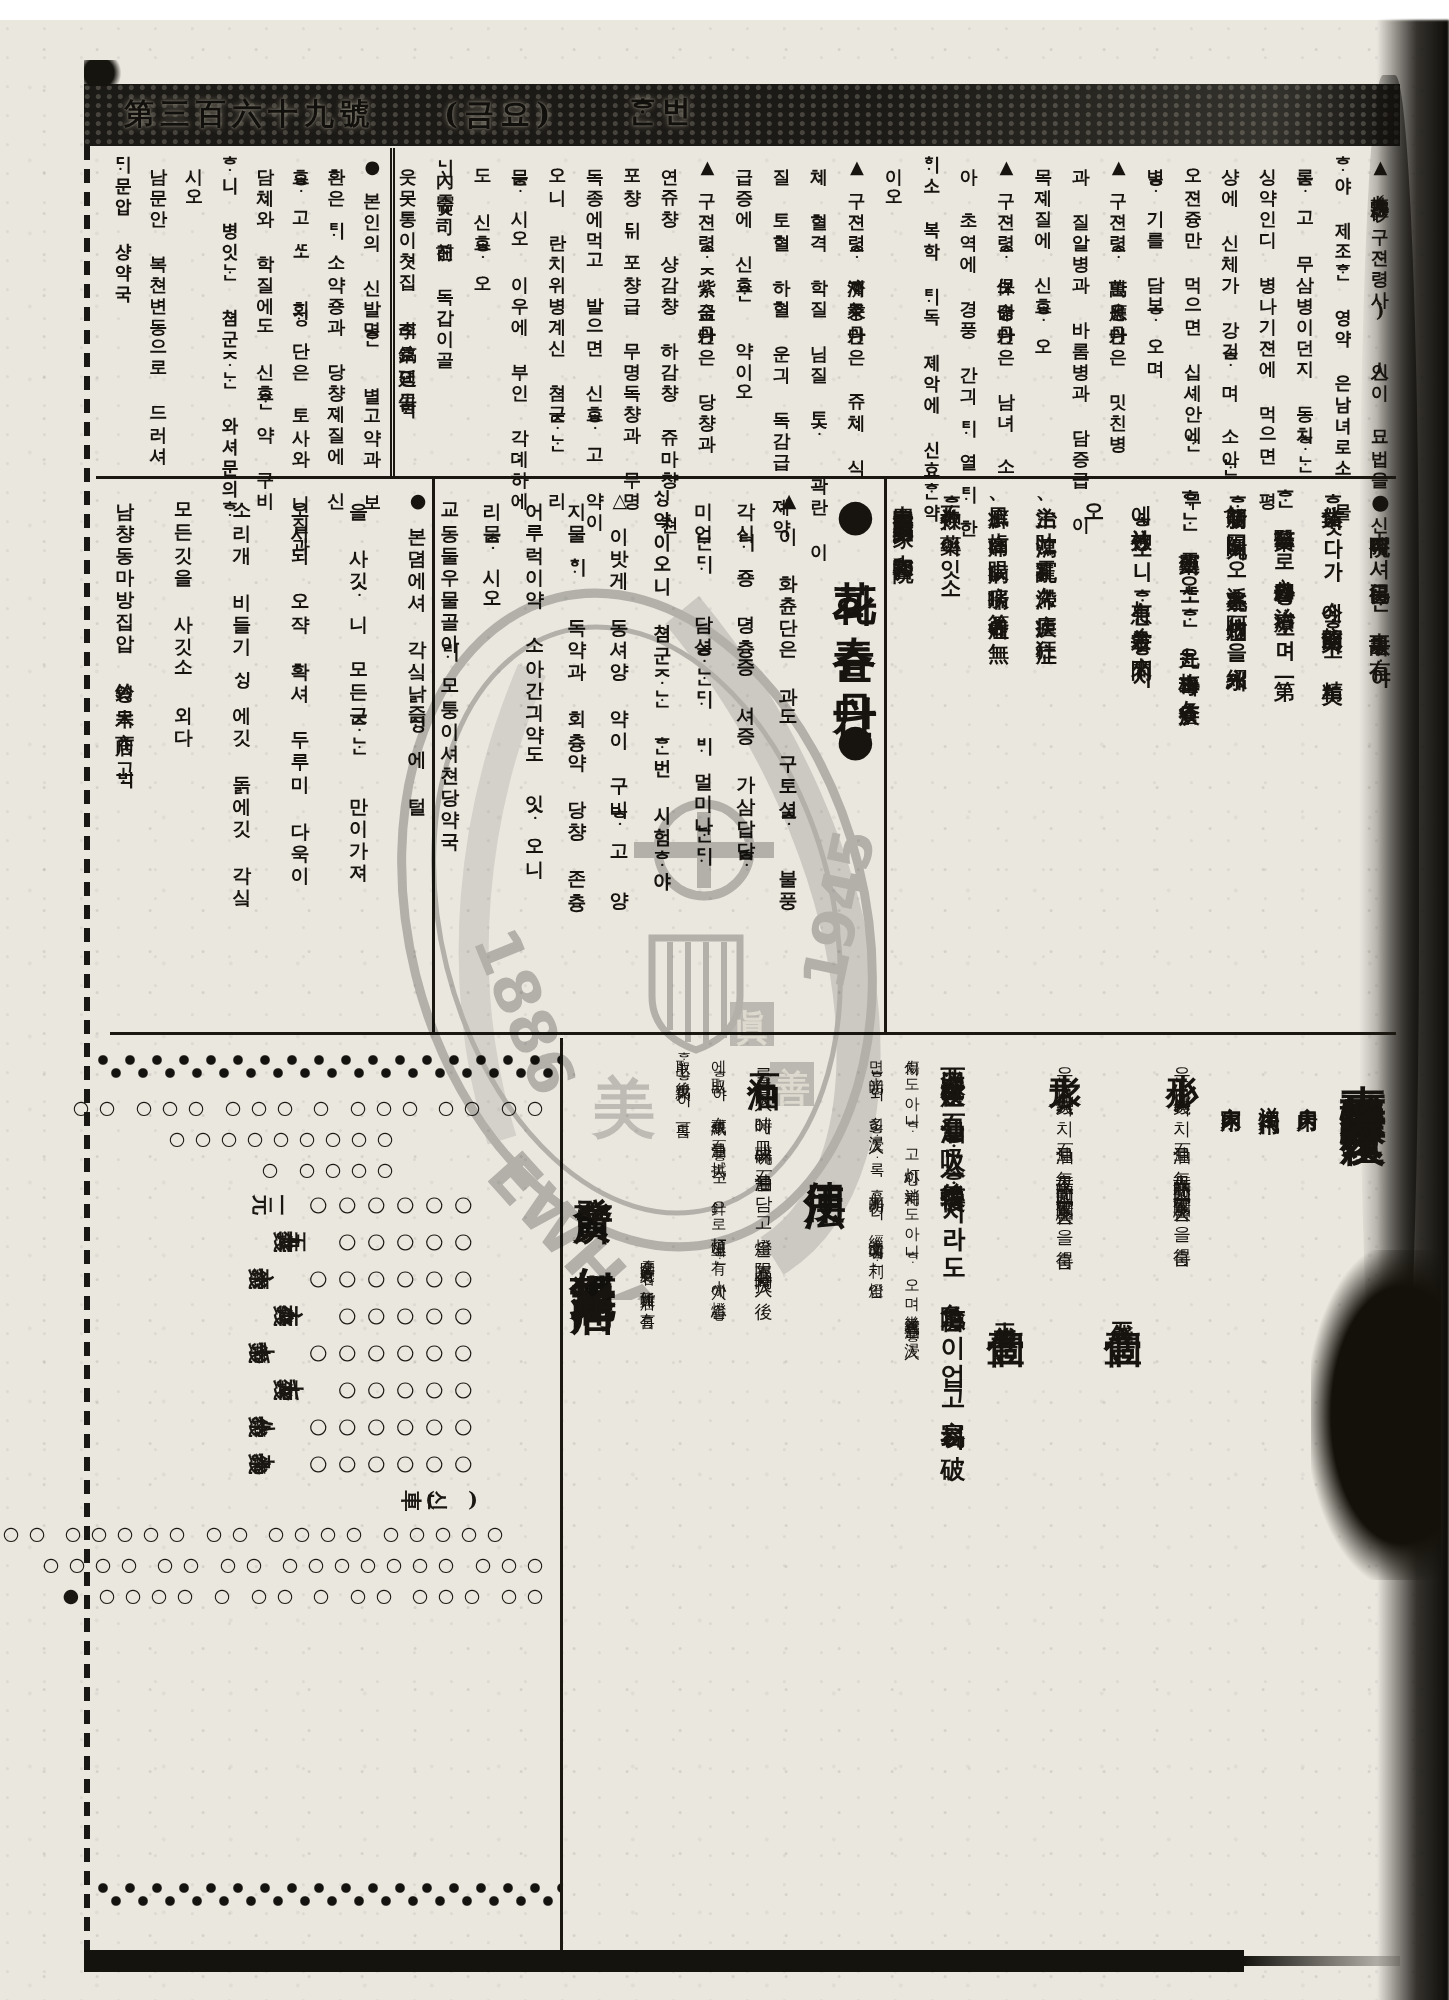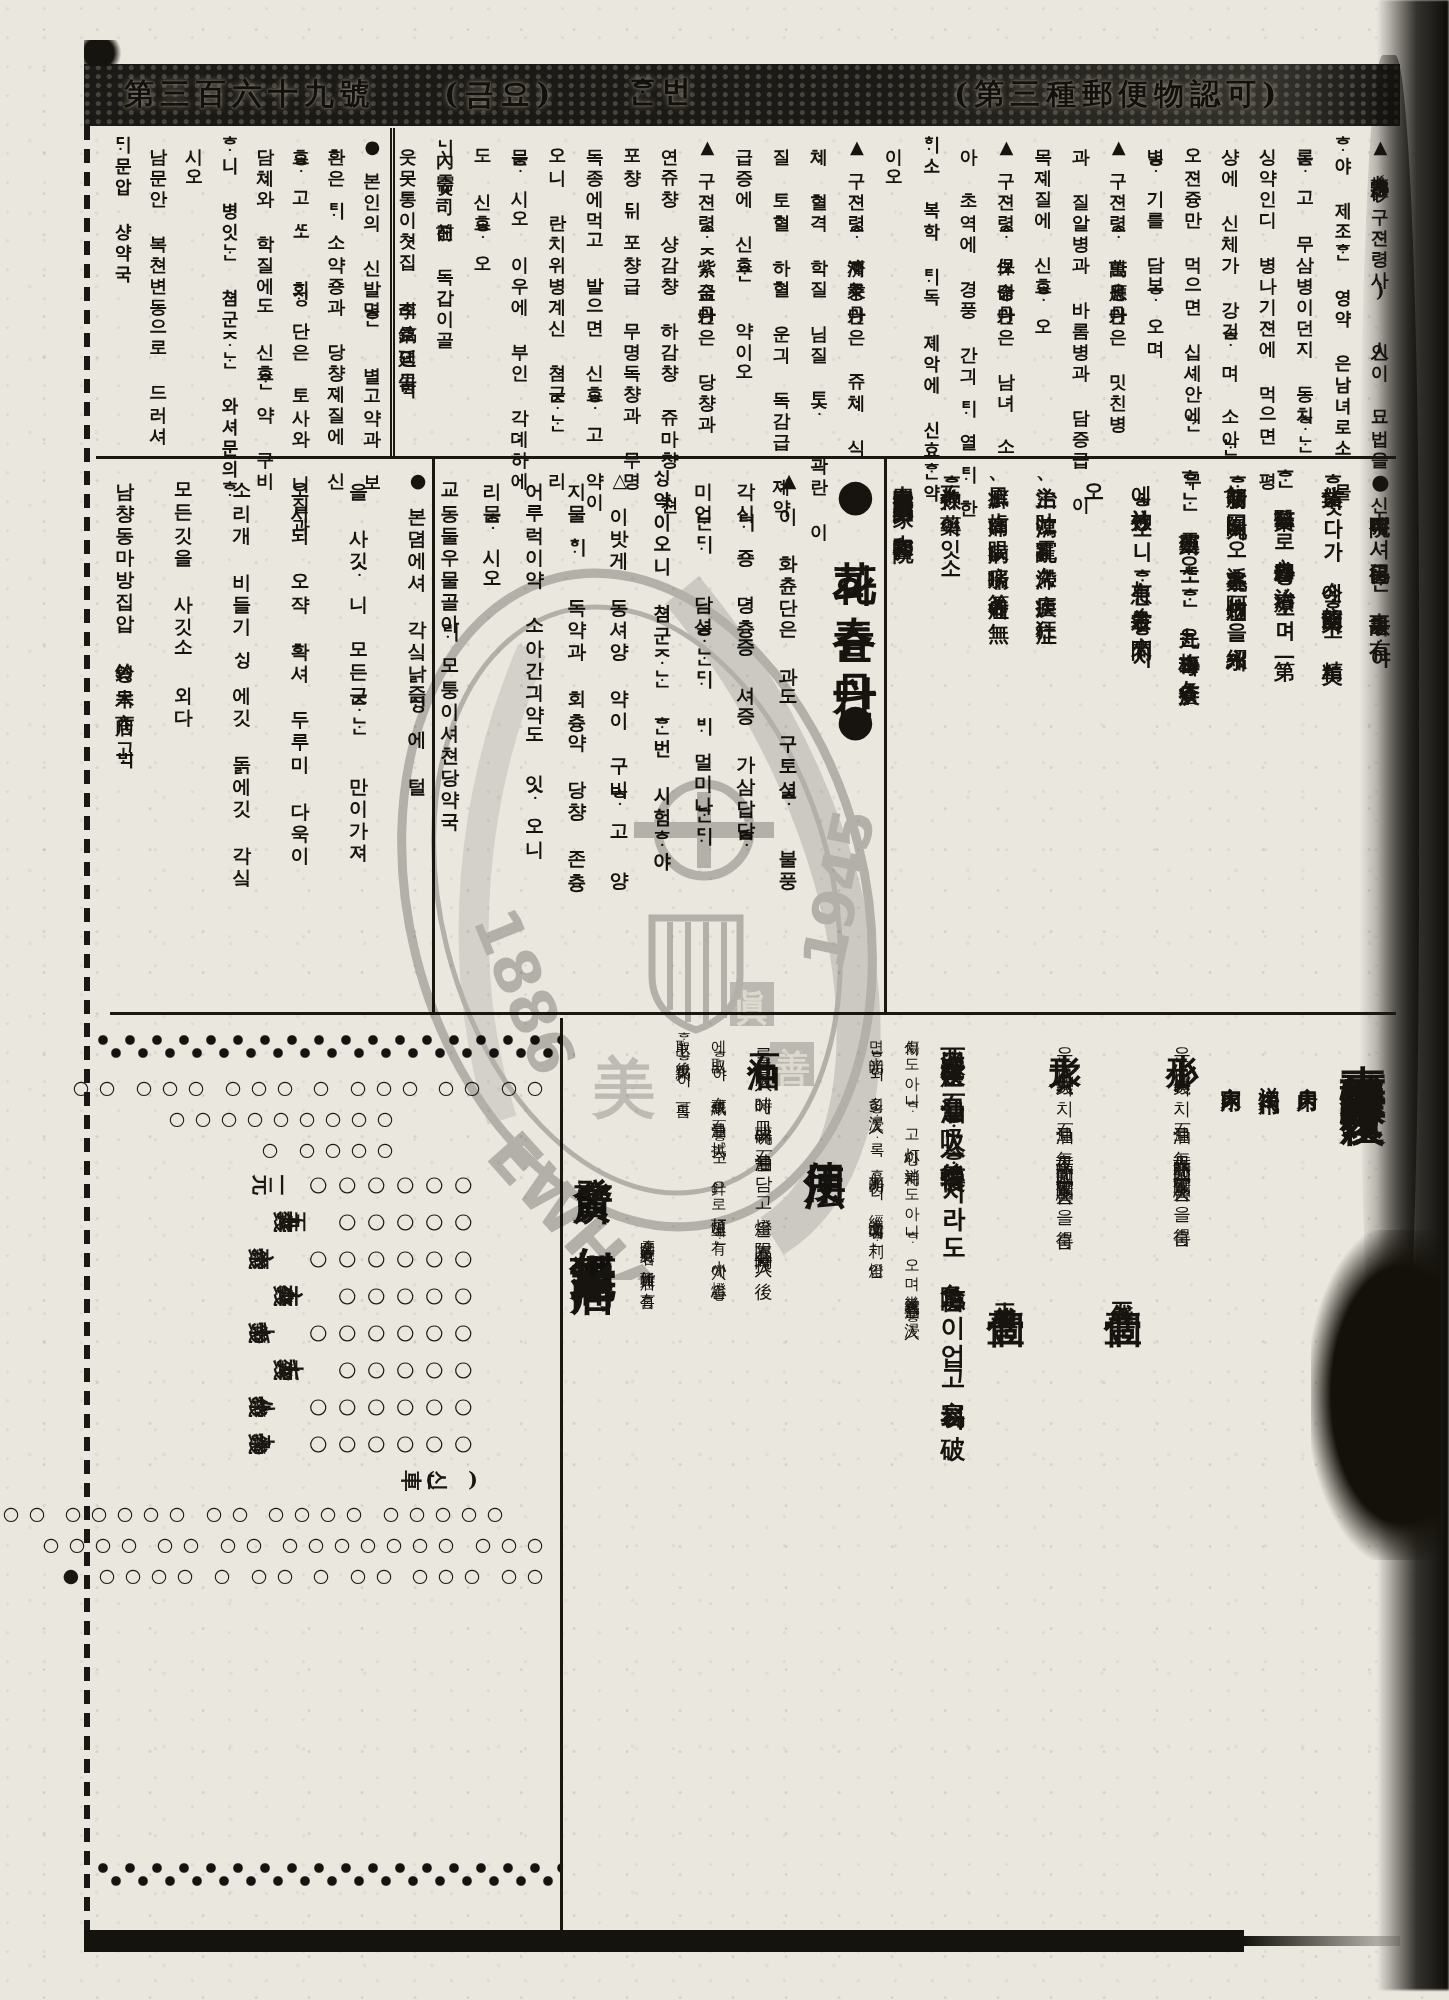--- a/index.html
+++ b/index.html
@@ -3,21 +3,21 @@
 <meta charset="utf-8">
 <style>
   html,body{margin:0;padding:0;}
   body{width:1449px;height:2000px;position:relative;background:#fff;
        font-family:"DejaVu Serif","Liberation Serif",serif;overflow:hidden;}
   .page{position:absolute;inset:0;
     background:
       radial-gradient(circle at 20% 30%, rgba(40,38,30,.07) 1px, transparent 2px) 0 0/37px 29px,
       radial-gradient(circle at 70% 60%, rgba(40,38,30,.10) 1px, transparent 2px) 7px 5px/53px 41px,
       radial-gradient(circle at 40% 80%, rgba(40,38,30,.05) 1.5px, transparent 2.5px) 3px 9px/67px 73px,
-      #eae7df;}
+      #eae7df; margin-top: 20px;}
   
   .masthead{position:absolute;left:84px;top:64px;width:1316px;height:62px;
     background:
       radial-gradient(circle at 30% 40%, rgba(200,195,180,.25) 2px, transparent 3px) 0 0/11px 9px,
       linear-gradient(100deg,#1c1a16 60%,#34322c 90%,#141210);
     color:#0b0a08;}
   .masthead span{position:absolute;top:10px;font-size:30px;font-weight:bold;color:#12100c;
     text-shadow:0 0 2px #8d897c,0 0 6px #7a766a;letter-spacing:6px;white-space:nowrap;}
   .mh-issue{left:40px;}  .mh-week{left:360px;} .mh-title{left:545px;font-size:34px;}
   .mh-reg{left:870px;font-size:26px;top:14px;}
@@ -95,21 +95,20 @@
 </style>
 </head>
 <body>
 
 <div class="page">
 
   <div class="masthead">
     <span class="mh-issue">第三百六十九號</span>
     <span class="mh-week">(금요)</span>
     <span class="mh-title">ᄒᆞᆫ번</span>
-    <span class="mh-reg">(第三種郵便物認可)</span>
   </div>
 
   <div class="edge-left"></div>
   <div class="edge-right"></div>
   <div class="edge-right2"></div>
   <div class="blob-right"></div>
   <div class="rule-bottom"></div>
   <div class="rule-bottom2"></div>
   <div class="corner-tl"></div>
 

